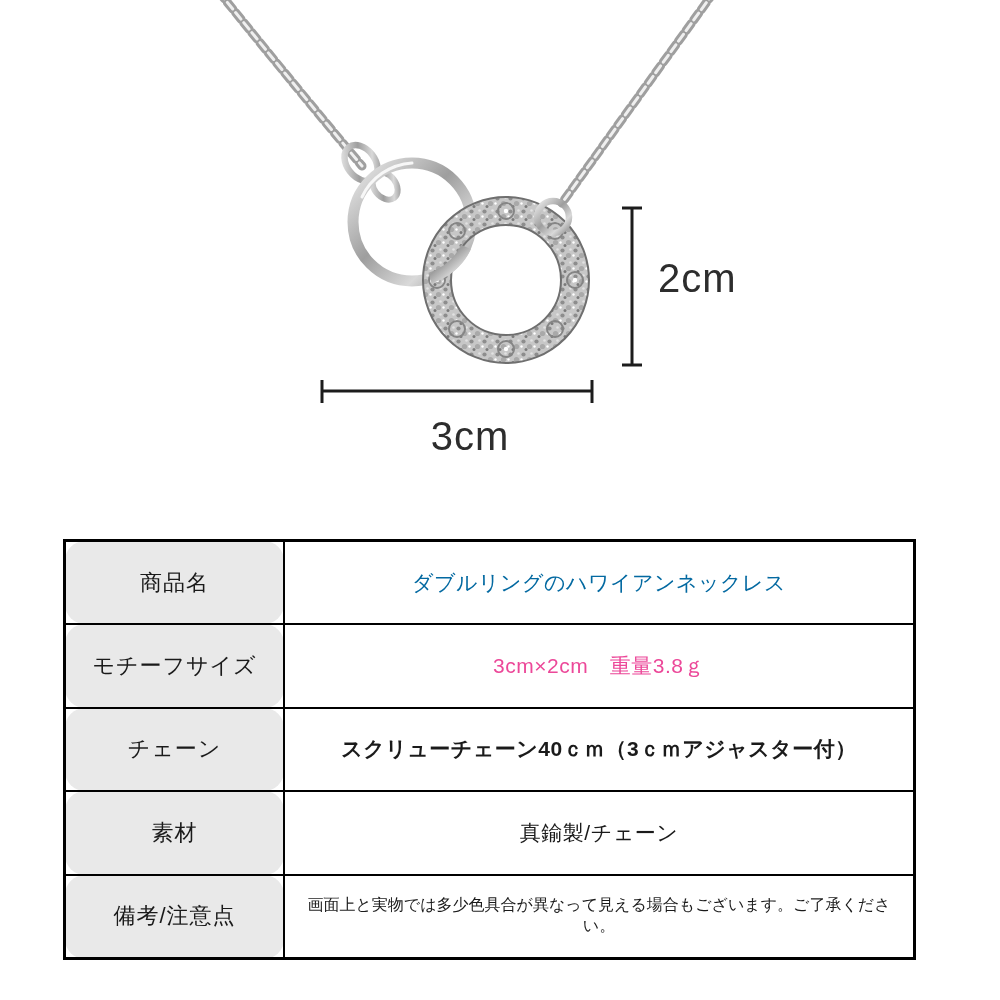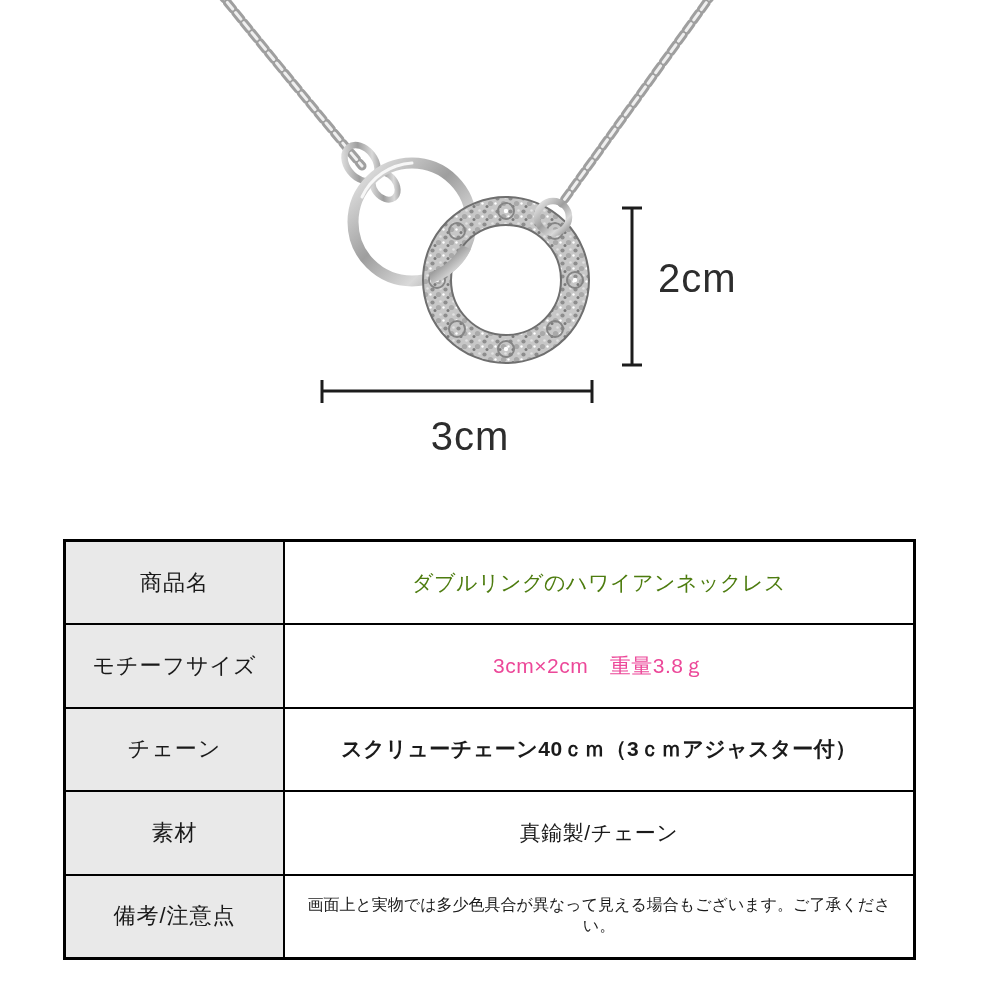--- a/index.html
+++ b/index.html
@@ -25,30 +25,31 @@
     border:2px solid #000;
     text-align:center;vertical-align:middle;
     font-weight:normal;
     overflow:hidden;
   }
   .spec-table th{
     width:215px;
     background:#e9e9e9;
     font-size:22px;
     letter-spacing:1px;
+    border-radius:20px;
   }
   .spec-table td{
     font-size:21px;
     background:#ffffff;
     letter-spacing:0.5px;
   }
   .spec-table tr{height:70px;}
   .spec-table tr.row-chain td{font-weight:bold;font-size:21px;}
   .spec-table tr.row-size td{font-weight:300;color:#ec4899;}
-  .spec-table tr.row-name td{font-weight:300;color:#4d7c0f;}
+  .spec-table tr.row-name td{font-weight:300;color:#0369a1;}
   .spec-table tr.row-notes td{font-size:16px;letter-spacing:0;padding:0 17px;}
 </style>
 </head>
 <body>
 
 <div class="canvas">
 
   <div class="photo-area">
     <svg width="1000" height="470" viewBox="0 0 1000 470">
       <defs>

